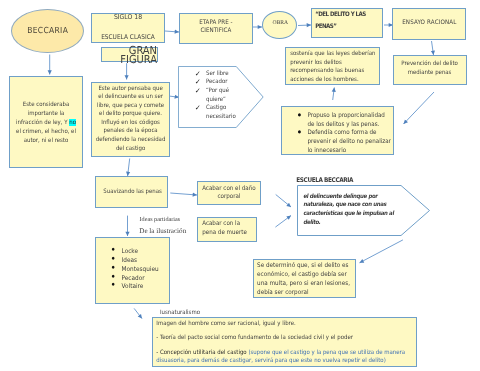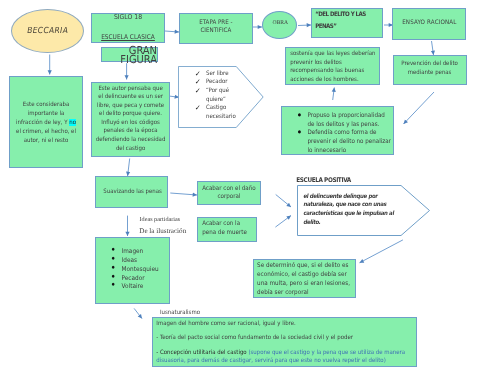--- a/index.html
+++ b/index.html
@@ -1,19 +1,19 @@
 <!DOCTYPE html>
 <html><head>
 <meta charset="utf-8">
 <style>
   html,body{margin:0;padding:0;background:#ffffff;}
   body{width:480px;height:371px;overflow:hidden;
        font-family:"DejaVu Sans",sans-serif;font-stretch:condensed;color:#3f3f3f;-webkit-font-smoothing:antialiased;text-rendering:geometricPrecision;}
   #canvas{position:relative;width:480px;height:371px;}
-  .node{position:absolute;box-sizing:border-box;border:0.9px solid #6f9fc8;background:#86efac;}
+  .node{position:absolute;box-sizing:border-box;border:0.9px solid #6f9fc8;background:#fef9c3;}
   .ctr{display:flex;align-items:center;justify-content:center;text-align:center;}
   .tx{font-size:6px;line-height:9px;}
   svg.edges{position:absolute;left:0;top:0;width:480px;height:371px;overflow:visible;}
   ul{margin:0;padding:0;list-style:none;}
   .hl{background:#00ffff;color:#262626;}
 </style>
 </head>
 <body>
 
 <div id="canvas">
@@ -39,26 +39,26 @@
       <line x1="332.7" y1="100" x2="334.3" y2="87.5"></line>
       <line x1="434" y1="92" x2="403.5" y2="124"></line>
       <line x1="275.7" y1="194.5" x2="291" y2="207"></line>
       <line x1="275.4" y1="227.1" x2="291" y2="215.5"></line>
       <line x1="402.9" y1="239.9" x2="359.5" y2="262.8"></line>
       <line x1="134.1" y1="308.4" x2="142" y2="318.6"></line>
     </g>
   </svg>
 
   <div class="node ctr" style="left:11px;top:9px;width:73px;height:44px;border-radius:50%;background:#fde9a9;border-color:#8ea9bf;">
-    <span class="tx" style="font-size:8.4px;letter-spacing:0.35px;color:#4a4438;margin-bottom:2px;margin-right:-0.35px;font-style:italic;">BECCARIA</span>
+    <span class="tx" style="font-size:8.4px;letter-spacing:0.35px;color:#4a4438;margin-bottom:2px;margin-right:-0.35px;">BECCARIA</span>
   </div>
 
   <div class="node ctr" style="left:91px;top:12.5px;width:74px;height:30.5px;flex-direction:column;">
     <span class="tx" style="font-size:6.8px;">SIGLO 18</span>
-    <span class="tx" style="font-size:6.5px;margin-top:11px;text-decoration:underline;">ESCUELA CLASICA</span>
+    <span class="tx" style="font-size:6.5px;margin-top:11px;">ESCUELA CLASICA</span>
   </div>
 
   <div class="node ctr" style="left:101px;top:47px;width:57px;height:15px;">
     <span class="tx" style="font-size:11px;text-align:right;">GRAN FIGURA</span>
   </div>
 
   <div class="node ctr" style="left:179.1px;top:13px;width:73.5px;height:31.4px;flex-direction:column;padding-bottom:3.2px;">
     <span style="font-size:6.2px;line-height:8.5px;">ETAPA PRE -</span>
     <span style="font-size:6.2px;line-height:8.5px;">CIENTIFICA</span>
   </div>
@@ -152,21 +152,21 @@
   <div style="position:absolute;left:139.3px;top:226.6px;font-family:'Liberation Serif',serif;font-size:7.1px;white-space:nowrap;">
     <span>De la ilustración</span>
   </div>
 
   <div class="node" style="left:95.1px;top:236.9px;width:74.6px;height:67.4px;">
     <ul style="margin:0;padding:8.9px 0 0 16.2px;font-size:6.4px;line-height:8.9px;">
         <li style="display: flex; white-space: nowrap;">
           <span style="width: 9.3px; flex: 0 0 auto; position: relative;">
             <i style="position:absolute;left:-1.9px;top:0;font-size:10px;font-style:normal;color:#111;line-height:8.9px;">•</i>
           </span>
-          <span>Imagen</span>
+          <span>Locke</span>
         </li>
         <li style="display: flex; white-space: nowrap;">
           <span style="width: 9.3px; flex: 0 0 auto; position: relative;">
             <i style="position:absolute;left:-1.9px;top:0;font-size:10px;font-style:normal;color:#111;line-height:8.9px;">•</i>
           </span>
           <span>Ideas</span>
         </li>
         <li style="display: flex; white-space: nowrap;">
           <span style="width: 9.3px; flex: 0 0 auto; position: relative;">
             <i style="position:absolute;left:-1.9px;top:0;font-size:10px;font-style:normal;color:#111;line-height:8.9px;">•</i>
@@ -182,21 +182,21 @@
         <li style="display: flex; white-space: nowrap;">
           <span style="width: 9.3px; flex: 0 0 auto; position: relative;">
             <i style="position:absolute;left:-1.9px;top:0;font-size:10px;font-style:normal;color:#111;line-height:8.9px;">•</i>
           </span>
           <span>Voltaire</span>
         </li>
       </ul>
   </div>
 
   <div style="position:absolute;left:296.3px;top:175.5px;font-size:6.4px;font-weight:bold;letter-spacing:-0.4px;">
-    <span>ESCUELA POSITIVA</span>
+    <span>ESCUELA BECCARIA</span>
   </div>
 
   <div style="position:absolute;left:297px;top:185px;width:133px;height:50.5px;">
     <svg viewBox="0 0 133 51" style="position:absolute;left:0;top:0;width:133px;height:51px;">
       <polygon points="0.5,0.5 104,0.5 132.5,25.5 104,50.5 0.5,50.5" fill="#fff" stroke="#6f9fc8" stroke-width="1"></polygon>
     </svg>
     <p style="position:relative;margin:0;padding:7.6px 0 0 6.4px;font-size:6px;font-style:italic;font-weight:bold;letter-spacing:-0.35px;line-height:8.77px;white-space:nowrap;">el delincuente delinque por<br>naturaleza, que nace con unas<br>características que le impulsan al<br>delito.</p>
   </div>
 
   <div class="node" style="left:252.8px;top:259.4px;width:103.3px;height:39px;display:flex;align-items:center;">

